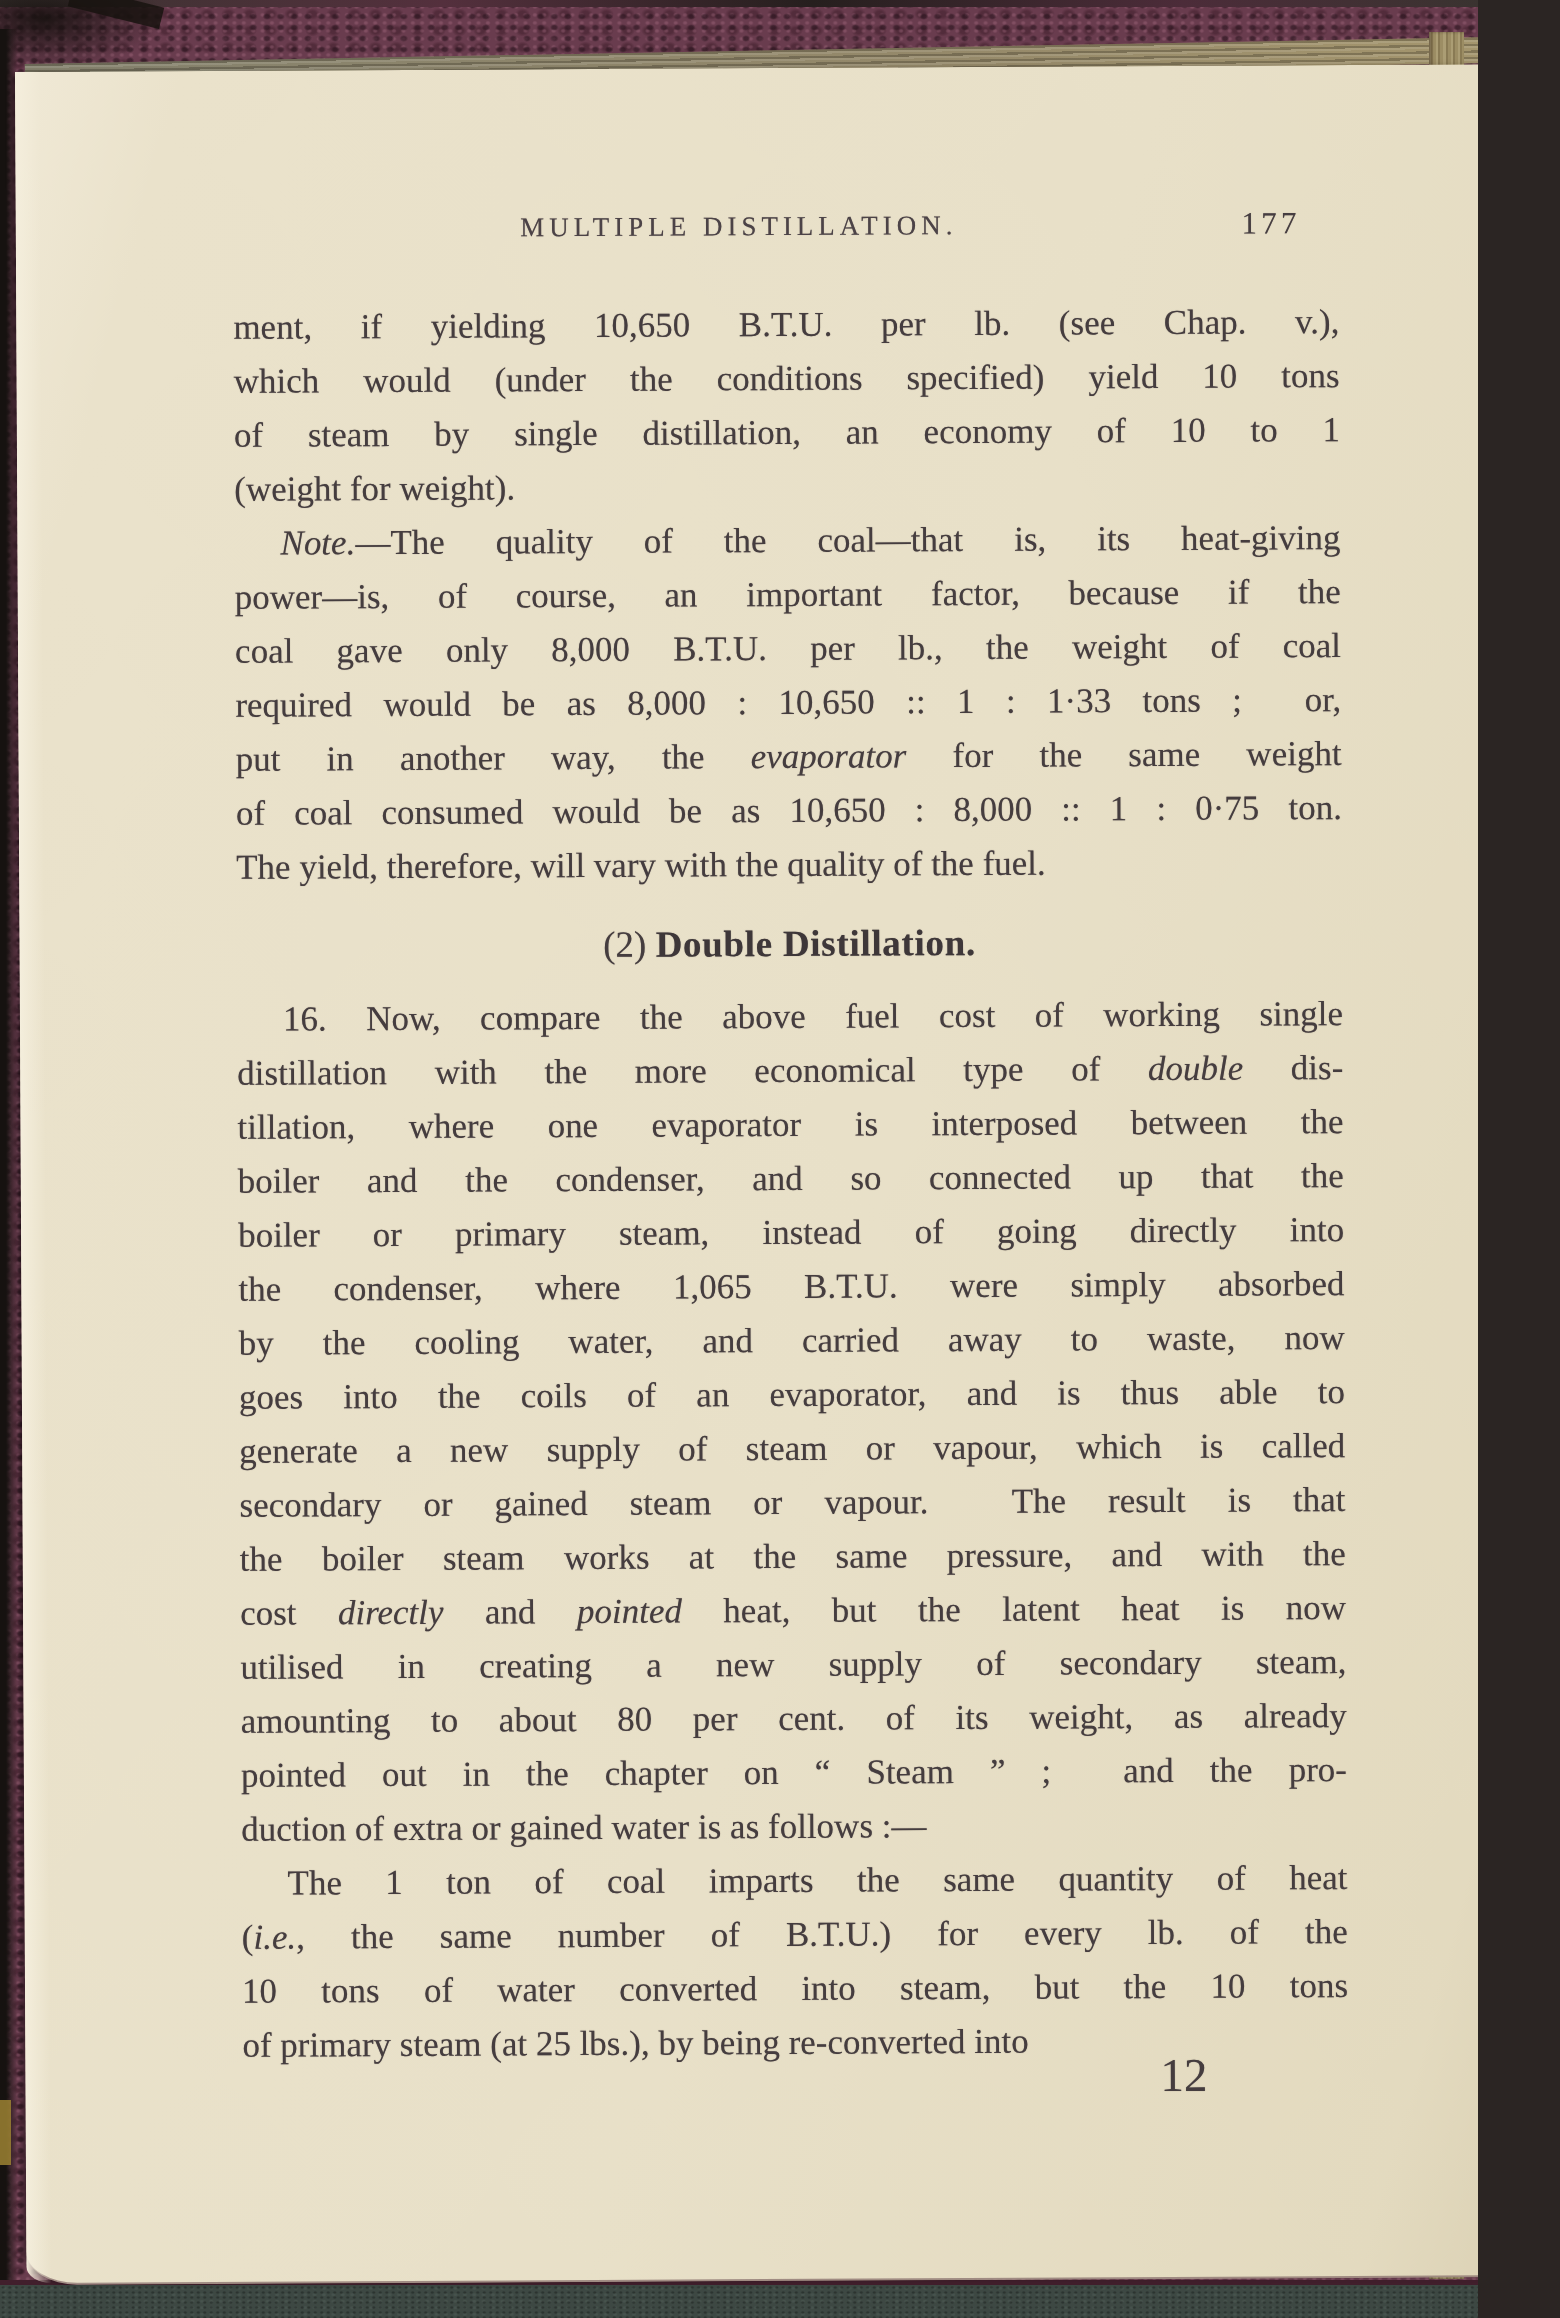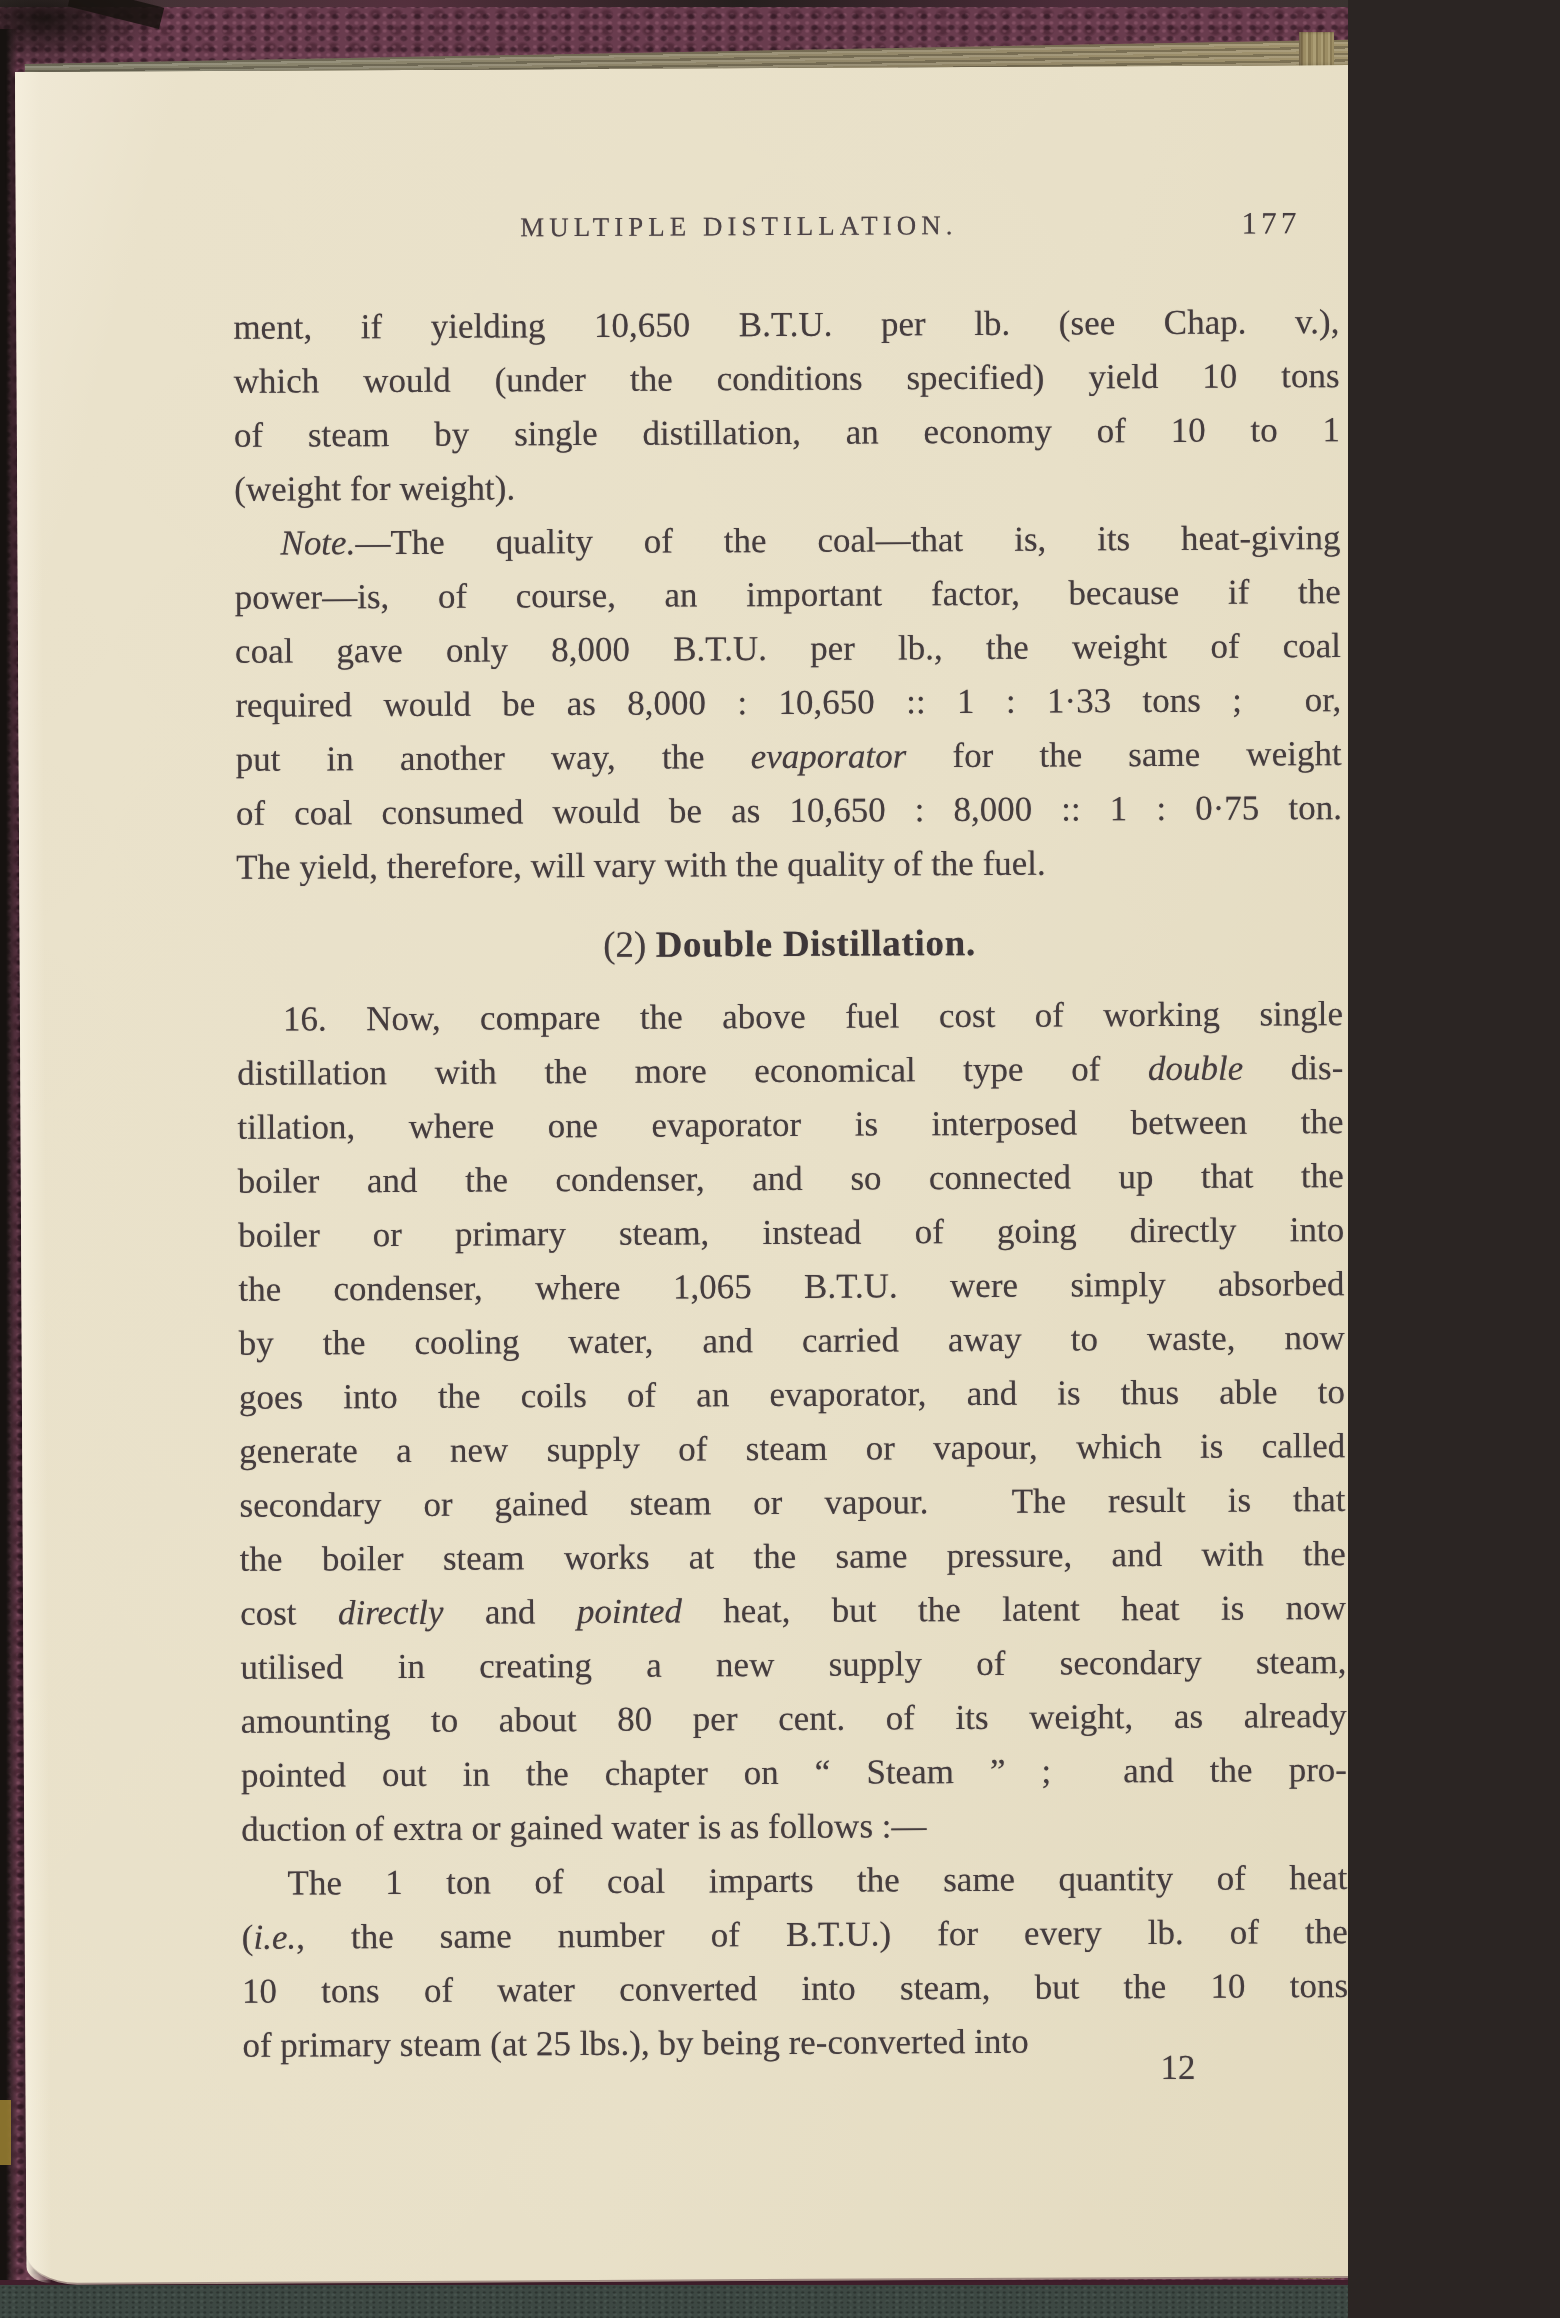--- a/index.html
+++ b/index.html
@@ -1,17 +1,17 @@
 <!DOCTYPE html>
 <html style="font-size:11.6px"><head>
 <meta charset="utf-8">
 <style>
   html,body{margin:0;padding:0;background:#2b2523;}
   .canvas{
-    position:relative;width:1348px;height:2319px;overflow:hidden;
+    position:relative;width:1478px;height:2319px;overflow:hidden;
     font-family:"Liberation Serif","DejaVu Serif",serif;
     background-color:#693c4e;
     background-image:
       radial-gradient(rgba(35,16,25,0.55) 22%, rgba(35,16,25,0) 44%),
       radial-gradient(rgba(186,123,146,0.30) 18%, rgba(186,123,146,0) 40%),
       radial-gradient(rgba(60,28,40,0.50) 25%, rgba(60,28,40,0) 50%);
     background-size:13.7px 11px,9.4px 8px,21px 16.6px;
     background-position:0 0,4.3px 2.9px,8px 5.8px;
   }
   .top-edge-shadow{position:absolute;left:0;top:0;width:100%;height:6.5px;
@@ -57,21 +57,21 @@
   .text-block{position:absolute;left:217px;top:230px;width:1106px;
     font-size:35px;line-height:54px;
     text-shadow:0 0 0.9px rgba(70,58,58,.55);}
   .line{text-align:justify;white-space:pre-wrap;}
   .line.just{text-align-last:justify;}
   .line.indent{text-indent:46px;}
   .heading{margin:24.6px 0 19px;font-size:37px;}
   .heading .line{text-align:center;text-align-last:center;}
   .bd{font-weight:bold;letter-spacing:0.7px;color:#3e3739;}
   .it{font-style:italic;margin-top:8px;}
-  .signature{position:absolute;left:1135px;top:1982px;font-size:35px;
+  .signature{position:absolute;left:1135px;top:1982px;font-size:47px;
     text-shadow:0 0 0.9px rgba(70,58,58,.55);}
 </style>
 </head>
 <body>
 
 <div class="canvas">
   <div class="top-edge-shadow"></div>
   <div class="corner-dark"></div>
   <div class="spine-smudge"></div>
   <div class="left-dark"></div>

